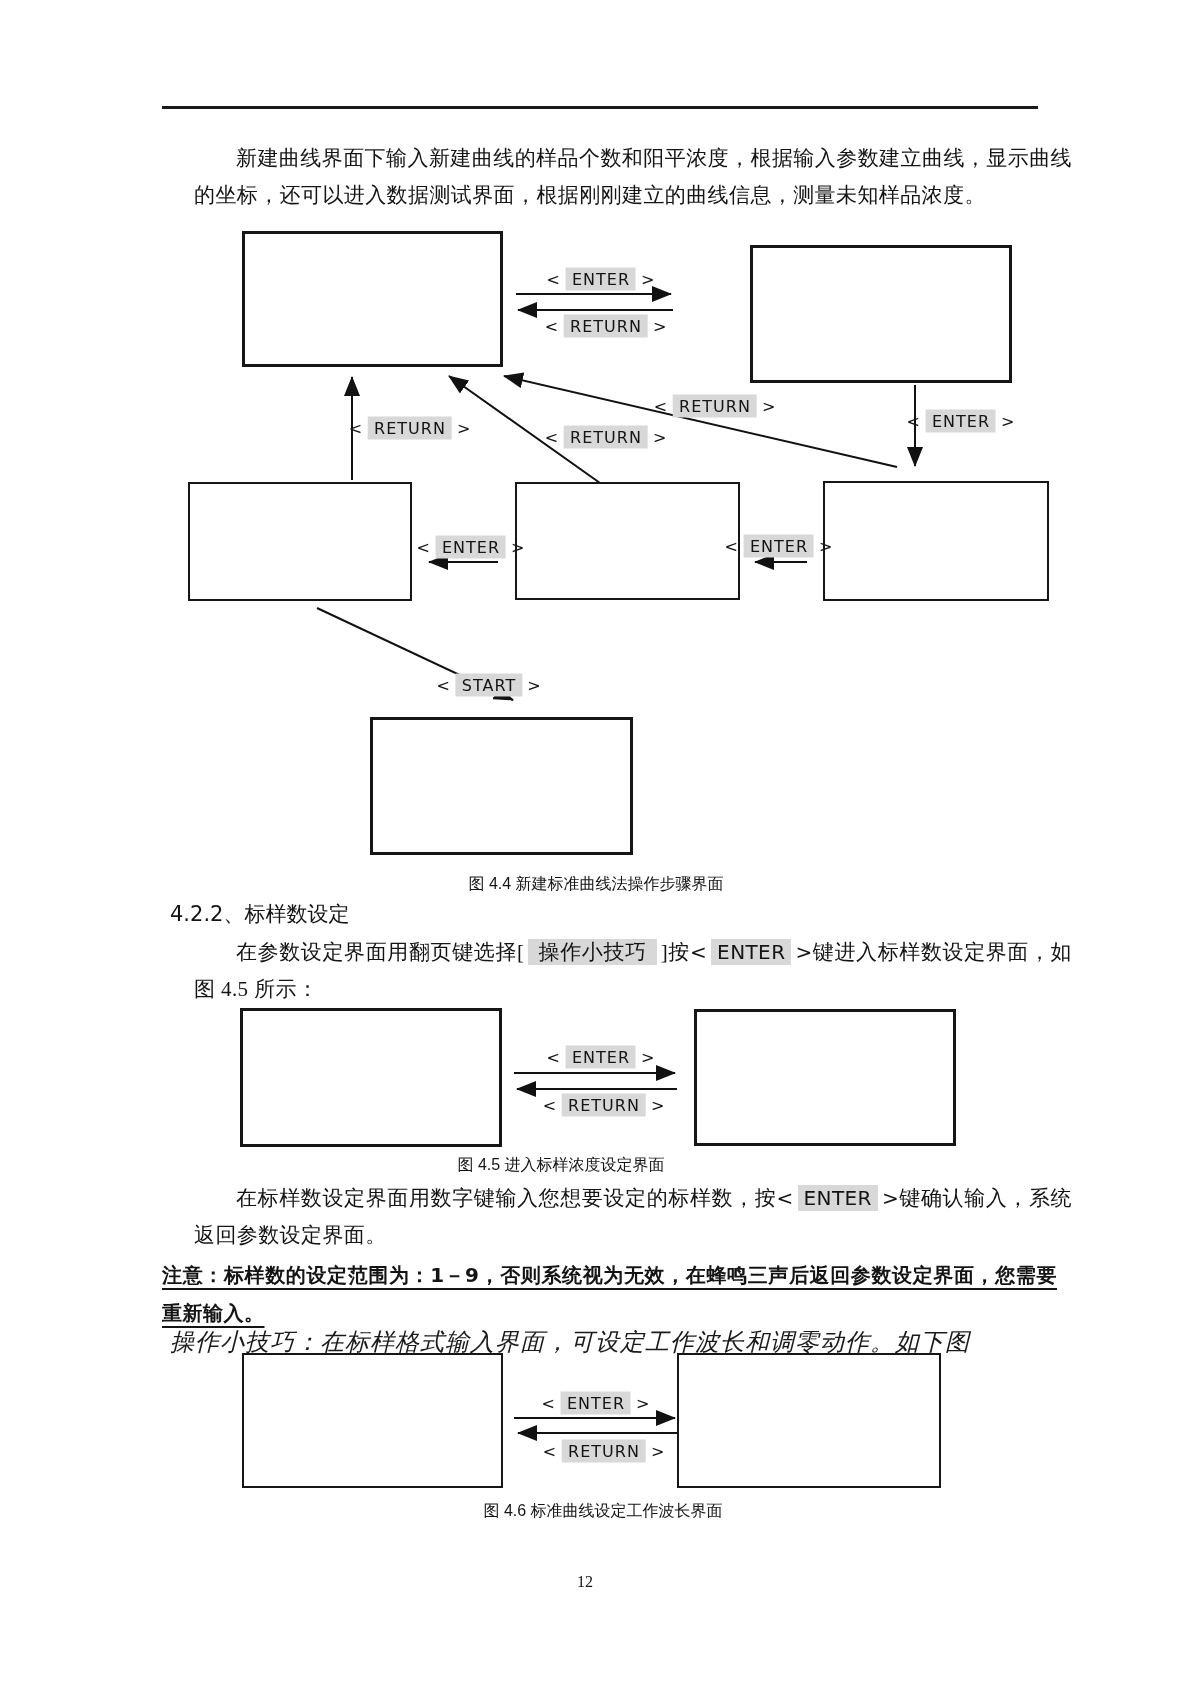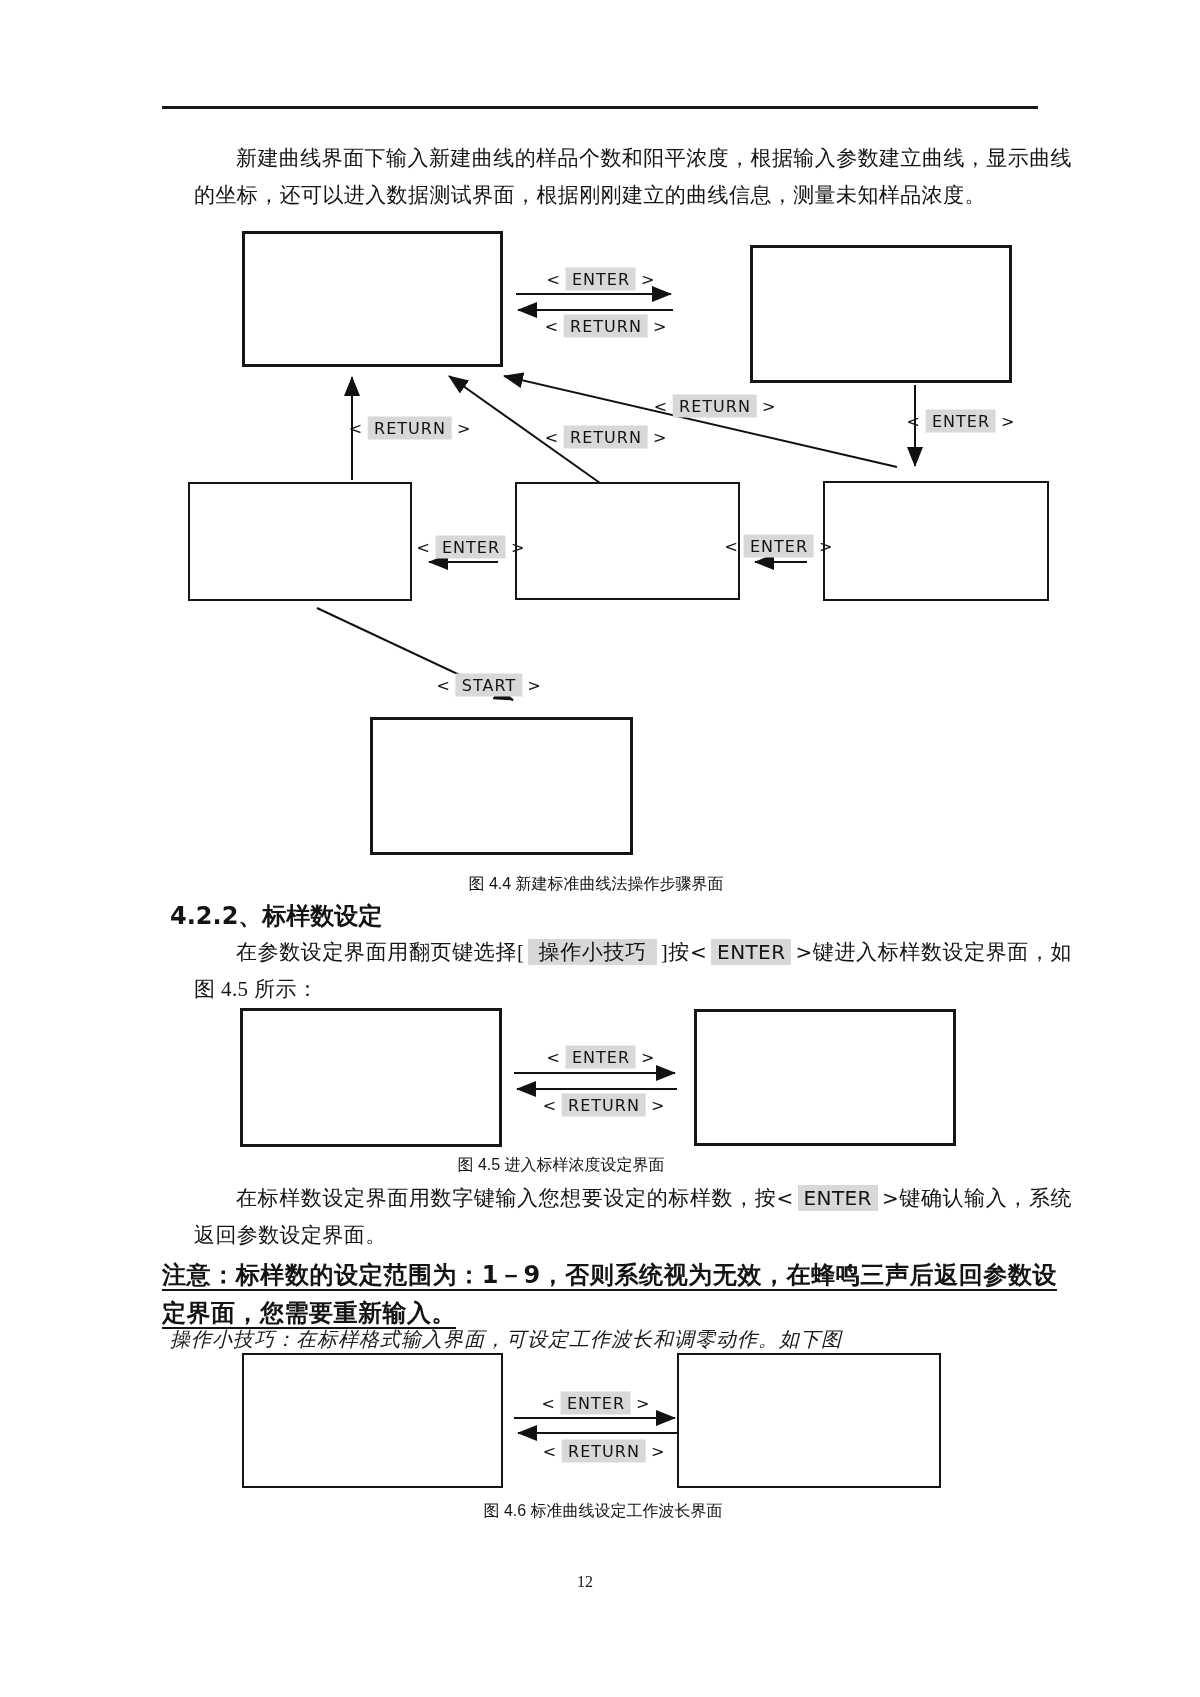--- a/index.html
+++ b/index.html
@@ -33,35 +33,35 @@
   }
   .tag .hl{background:#d8d8d8;padding:2px 6px;margin:0 5px;}
   .caption{
     position:absolute;transform:translate(-50%,-50%);
     font-size:16px;color:#141414;white-space:nowrap;z-index:3;
     font-family:Liberation Sans, sans-serif;
   }
   .heading{
     position:absolute;
     font-family:"DejaVu Sans","Liberation Sans",sans-serif;
-    font-weight:bold;font-size:24px;color:#141414;
+    font-weight:normal;font-size:21px;color:#141414;
   }
   .ikey{font-family:"DejaVu Sans","Liberation Sans",sans-serif;font-size:20px;white-space:nowrap;}
   .ikey .ihl{background:#d8d8d8;padding:1px 6px;margin:0 4px;}
   .mhl{background:#d8d8d8;padding:1px 10px;margin:0 4px;}
   .note{
     position:absolute;
     font-family:"DejaVu Sans","Liberation Sans",sans-serif;
-    font-weight:bold;font-size:24px;line-height:38px;color:#141414;
+    font-weight:bold;font-size:20px;line-height:38px;color:#141414;
     text-decoration:underline;text-decoration-thickness:2px;text-underline-offset:6px;
     text-align:justify;letter-spacing:0.5px;
   }
   .tip{
     position:absolute;
-    font-style:italic;font-size:20px;color:#1a1a1a;letter-spacing:1px;
+    font-style:italic;font-size:24px;color:#1a1a1a;letter-spacing:1px;
     font-family:"Liberation Serif","DejaVu Serif",serif;
   }
   .pagenum{
     position:absolute;transform:translateX(-50%);
     font-size:16px;color:#141414;
   }
   .footer{
     position:absolute;left:0;right:0;text-align:center;
     font-family:"DejaVu Sans","Liberation Sans",sans-serif;
     font-size:27px;color:#333333;letter-spacing:1px;

